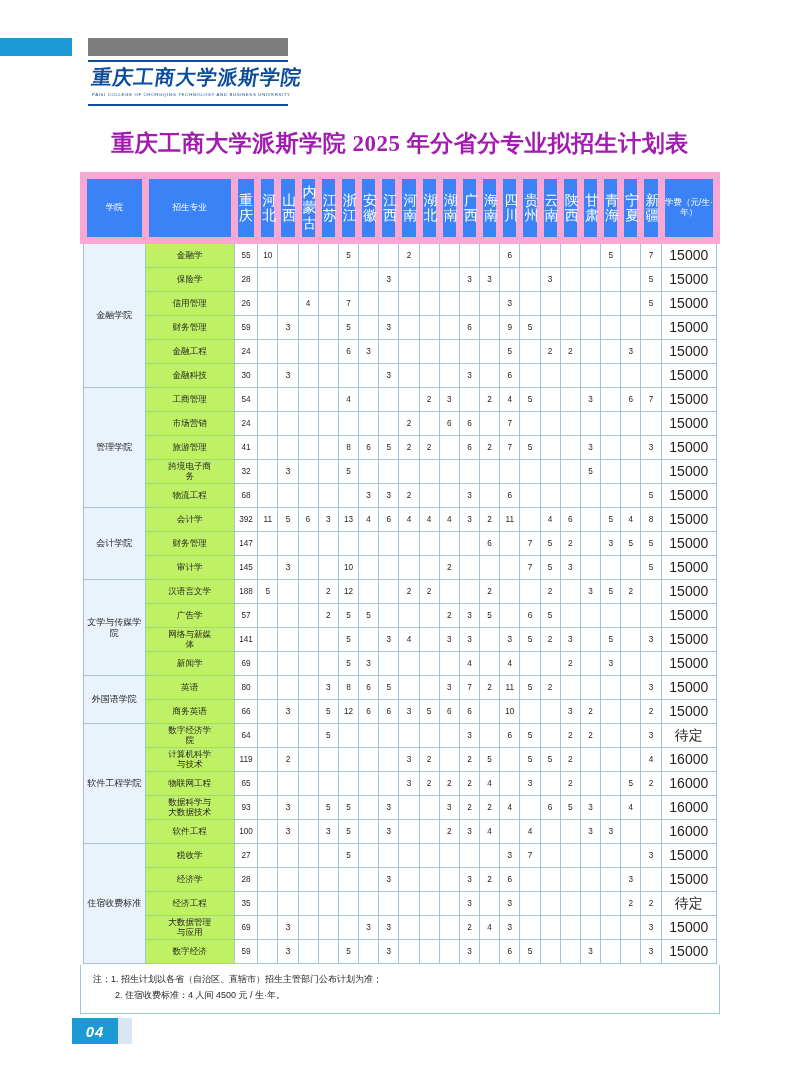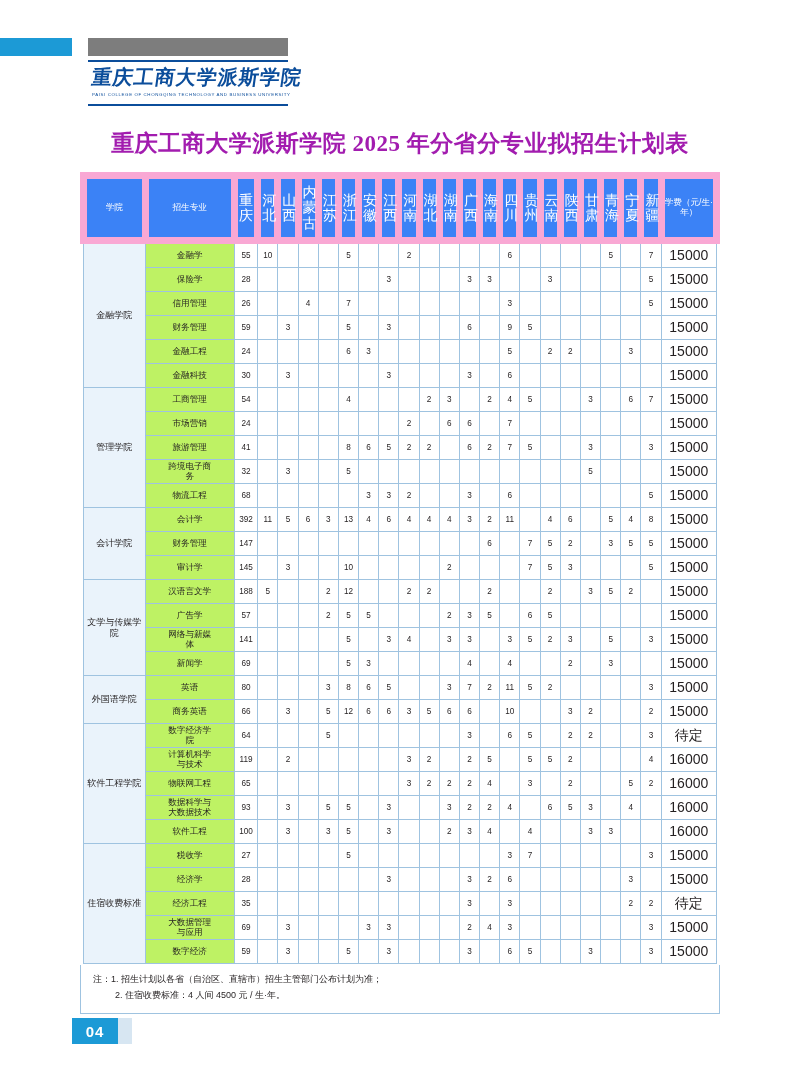--- a/index.html
+++ b/index.html
@@ -87,21 +87,21 @@
     border:1px solid #9fc3e0;border-top:none;
     box-sizing:border-box;
     padding:7px 10px 9px 12px;
     font-size:9px;line-height:1.75;
     background:#ffffff;
   }
   .note div{white-space:nowrap;}
   .note .indent{padding-left:22px;}
 
   
-  .pagenum-wrap{position:absolute;left:72px;top:1018px;width:80px;height:36px;}
+  .pagenum-wrap{position:absolute;left:72px;top:1018px;width:80px;height:36px;font-style:italic;}
   .pagenum-box{
     position:absolute;left:0;top:0;width:46px;height:26px;background:#1c9ad6;
     color:#ffffff;font-size:15px;font-weight:bold;
     display:flex;align-items:center;justify-content:center;letter-spacing:1px;
   }
   .pagenum-tab{position:absolute;left:46px;top:0;width:14px;height:26px;background:#d7e6f2;}
 </style>
 </head>
 <body>
 

